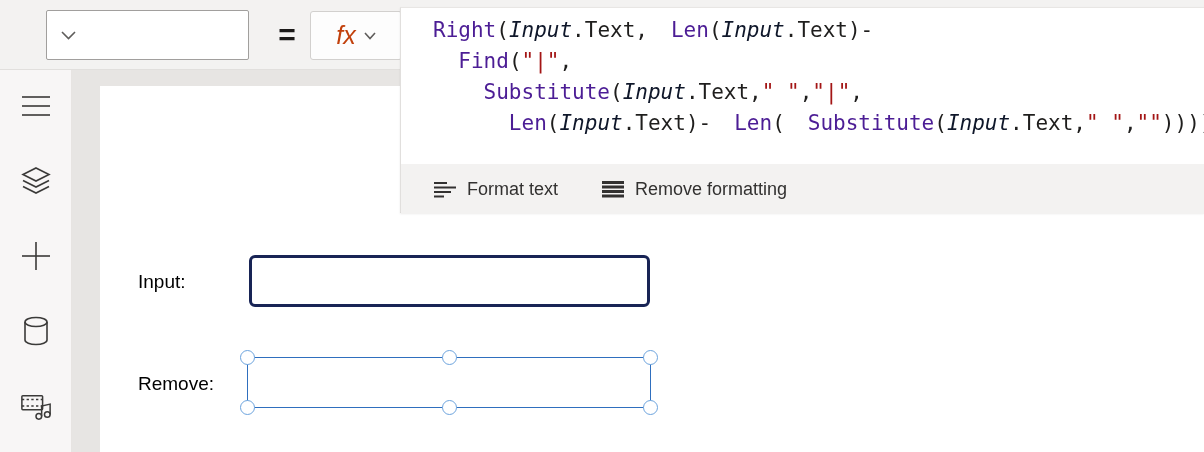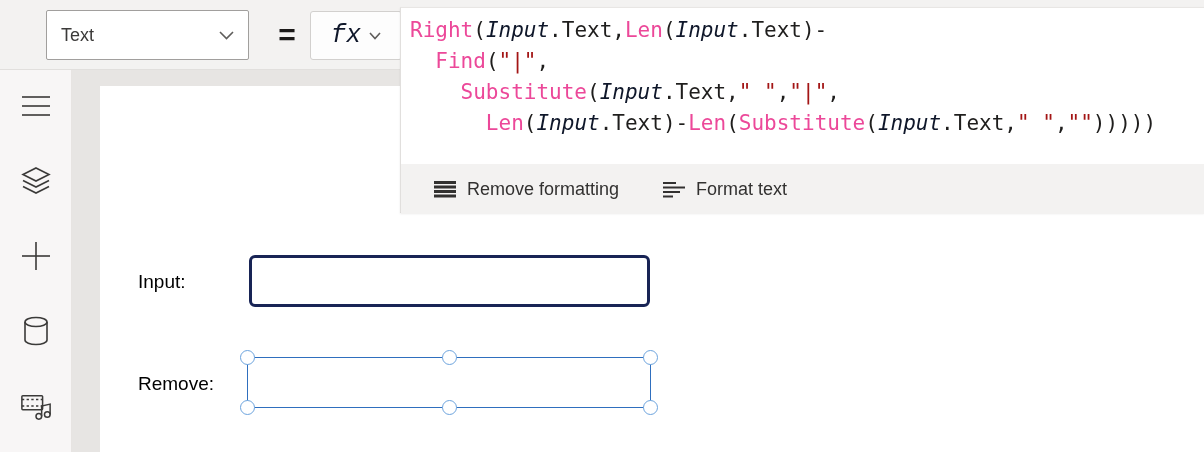--- a/index.html
+++ b/index.html
@@ -21,21 +21,21 @@
     position:absolute; left:264px; top:0; width:46px; height:70px;
     display:flex; align-items:center; justify-content:center;
     font-size:30px; font-weight:600; color:#1b1a19;
   }
   .fx-button {
     position:absolute; left:310px; top:11px; width:92px; height:49px;
     background:#fdfdfd; border:1px solid #d2d0ce; border-radius:3px;
     display:flex; align-items:center; justify-content:center; gap:8px; cursor:pointer;
   }
   .fx-button .fx-glyph {
-    font-family:Liberation Mono, monospace; font-style:italic; font-size:25px; color:#0f172a;
+    font-family:Liberation Sans, sans-serif; font-style:italic; font-size:25px; color:#c2410c;
   }
   .chev { stroke:#5f5d5b; stroke-width:1.6; fill:none; }
 
   
   .sidebar {
     position:absolute; left:0; top:70px; width:72px; height:382px;
     background:#f8f6f6; border-right:1px solid #e7e4e2;
   }
   .side-icon {
     position:absolute; left:20px; width:32px; height:32px;
@@ -70,40 +70,39 @@
   .formula-panel {
     position:absolute; left:400px; top:7px; width:804px; height:206px;
     background:#ffffff; border-left:1px solid #e1dfdd; border-top:1px solid #e8e6e4;
     border-bottom:1px solid #d6d4d2; box-shadow:0 1px 2px rgba(0,0,0,0.08);
   }
   .code-area {
     position:absolute; left:0; top:0; width:804px; height:156px;
     padding:7px 0 0 9px; font-family:"DejaVu Sans Mono", monospace;
     font-size:21px; line-height:31px; white-space:pre; cursor:text;
   }
-  .tok-fn  { color:#ec4899; }
+  .tok-fn  { color:#4c1d95;margin-left:23px; }
   .tok-id  { color:#0f172a; font-style:italic; }
   .tok-str { color:#a31515; }
   .tok-pl  { color:#1f1e1d; }
   .formula-toolbar {
     position:absolute; left:0; top:156px; width:804px; height:50px;
     background:#f3f2f1; display:flex; align-items:center; padding-left:33px; gap:44px;
   }
   .fmt-btn {
     display:flex; align-items:center; gap:11px; cursor:pointer;
     font-size:18px; color:#323130;
   }
   .fmt-btn svg { display:block; }
 </style>
 </head>
 <body>
 
 <div class="top-toolbar">
   <div class="prop-dropdown">
-    <span class="dd-value">Text</span>
     <svg width="15" height="9" viewBox="0 0 15 9">
         <polyline class="chev" points="1,1 7.5,7.5 14,1"></polyline>
       </svg>
   </div>
   <div class="equals">=</div>
   <div class="fx-button">
     <span class="fx-glyph">fx</span>
     <svg width="12" height="8" viewBox="0 0 12 8">
         <polyline class="chev" points="1,1 6,6.5 11,1"></polyline>
       </svg>
@@ -164,34 +163,34 @@
       <div class="handle" style="right:-8px; bottom:-8px;"></div>
     </div>
   </div>
 </div>
 
 <div class="formula-panel">
   <div class="code-area"><div class="code-line"><span class="tok-fn">Right</span><span class="tok-pl">(</span><span class="tok-id">Input</span><span class="tok-pl">.Text,</span><span class="tok-fn">Len</span><span class="tok-pl">(</span><span class="tok-id">Input</span><span class="tok-pl">.Text)-</span></div><div class="code-line"><span class="tok-pl">  </span><span class="tok-fn">Find</span><span class="tok-pl">(</span><span class="tok-str">"|"</span><span class="tok-pl">,</span></div><div class="code-line"><span class="tok-pl">    </span><span class="tok-fn">Substitute</span><span class="tok-pl">(</span><span class="tok-id">Input</span><span class="tok-pl">.Text,</span><span class="tok-str">" "</span><span class="tok-pl">,</span><span class="tok-str">"|"</span><span class="tok-pl">,</span></div><div class="code-line"><span class="tok-pl">      </span><span class="tok-fn">Len</span><span class="tok-pl">(</span><span class="tok-id">Input</span><span class="tok-pl">.Text)-</span><span class="tok-fn">Len</span><span class="tok-pl">(</span><span class="tok-fn">Substitute</span><span class="tok-pl">(</span><span class="tok-id">Input</span><span class="tok-pl">.Text,</span><span class="tok-str">" "</span><span class="tok-pl">,</span><span class="tok-str">""</span><span class="tok-pl">)))))</span></div></div>
   <div class="formula-toolbar">
     <div class="fmt-btn">
       <svg width="22" height="17" viewBox="0 0 22 17">
+        <g stroke="#323130" stroke-width="2">
+          <line x1="0" y1="2" x2="13" y2="2"></line>
+          <line x1="0" y1="6.5" x2="22" y2="6.5"></line>
+          <line x1="0" y1="11" x2="17" y2="11"></line>
+          <line x1="0" y1="15.5" x2="10" y2="15.5"></line>
+        </g>
+      </svg>
+      <span>Format text</span>
+    </div>
+    <div class="fmt-btn">
+      <svg width="22" height="17" viewBox="0 0 22 17">
         <g stroke="#323130" stroke-width="3">
           <line x1="0" y1="1.5" x2="22" y2="1.5"></line>
           <line x1="0" y1="6" x2="22" y2="6"></line>
           <line x1="0" y1="10.5" x2="22" y2="10.5"></line>
           <line x1="0" y1="15" x2="22" y2="15"></line>
         </g>
       </svg>
       <span>Remove formatting</span>
     </div>
-    <div class="fmt-btn">
-      <svg width="22" height="17" viewBox="0 0 22 17">
-        <g stroke="#323130" stroke-width="2">
-          <line x1="0" y1="2" x2="13" y2="2"></line>
-          <line x1="0" y1="6.5" x2="22" y2="6.5"></line>
-          <line x1="0" y1="11" x2="17" y2="11"></line>
-          <line x1="0" y1="15.5" x2="10" y2="15.5"></line>
-        </g>
-      </svg>
-      <span>Format text</span>
-    </div>
   </div>
 </div>
 
 </body></html>

